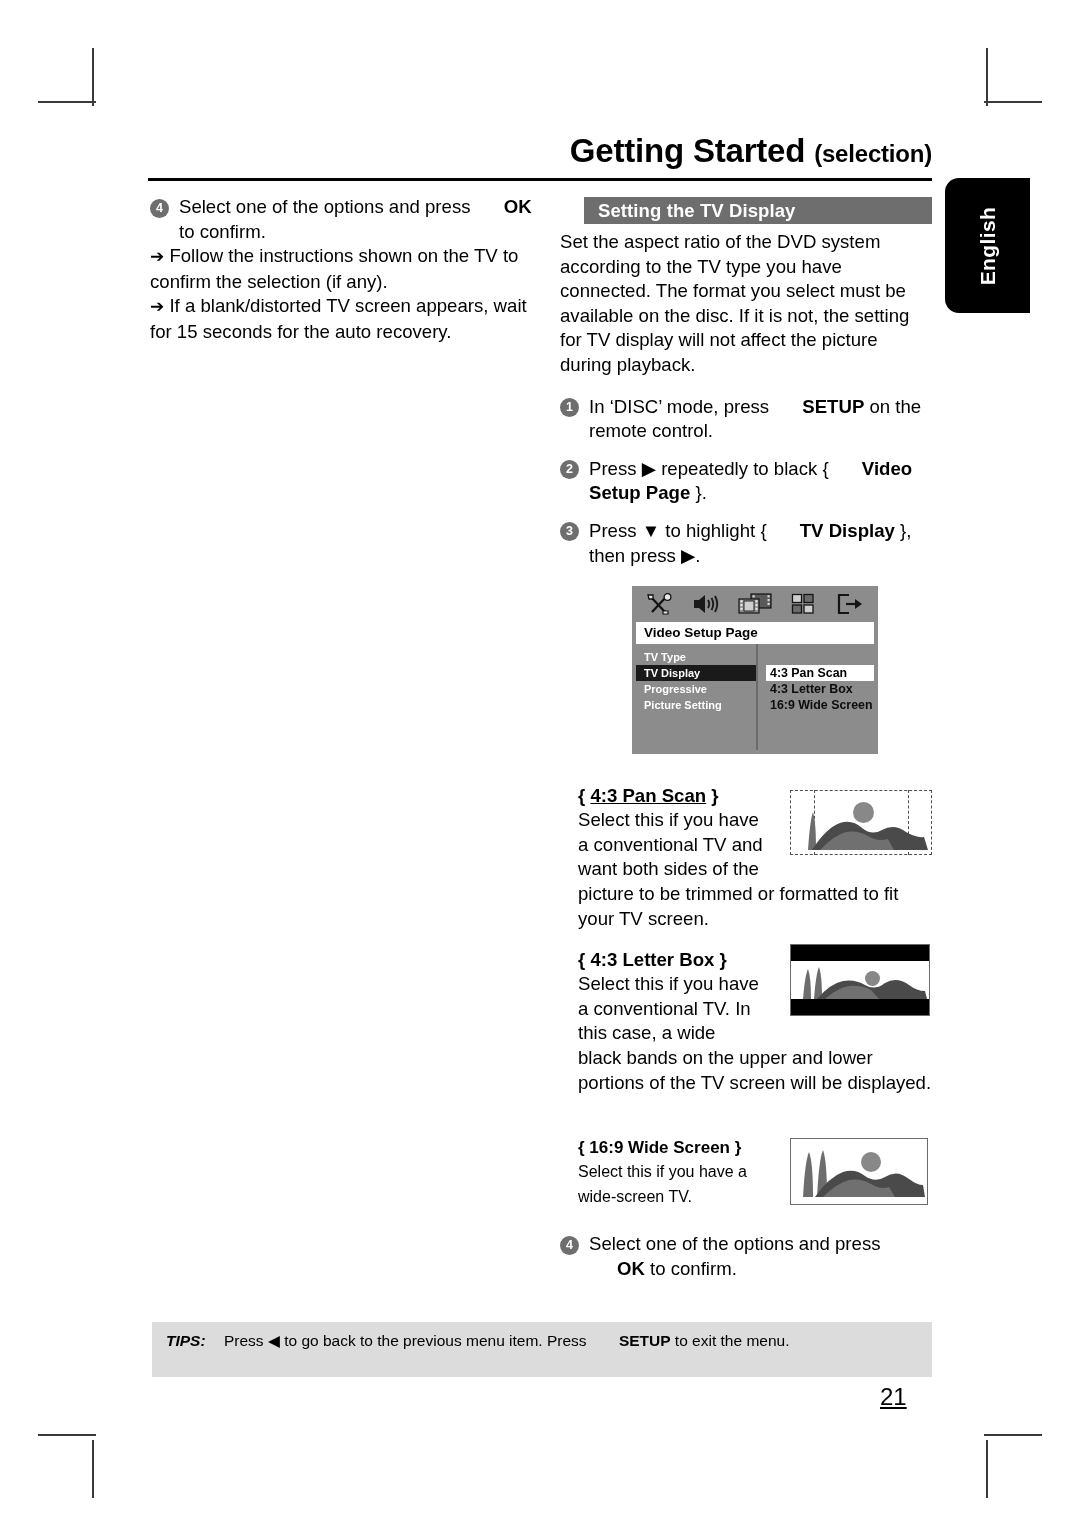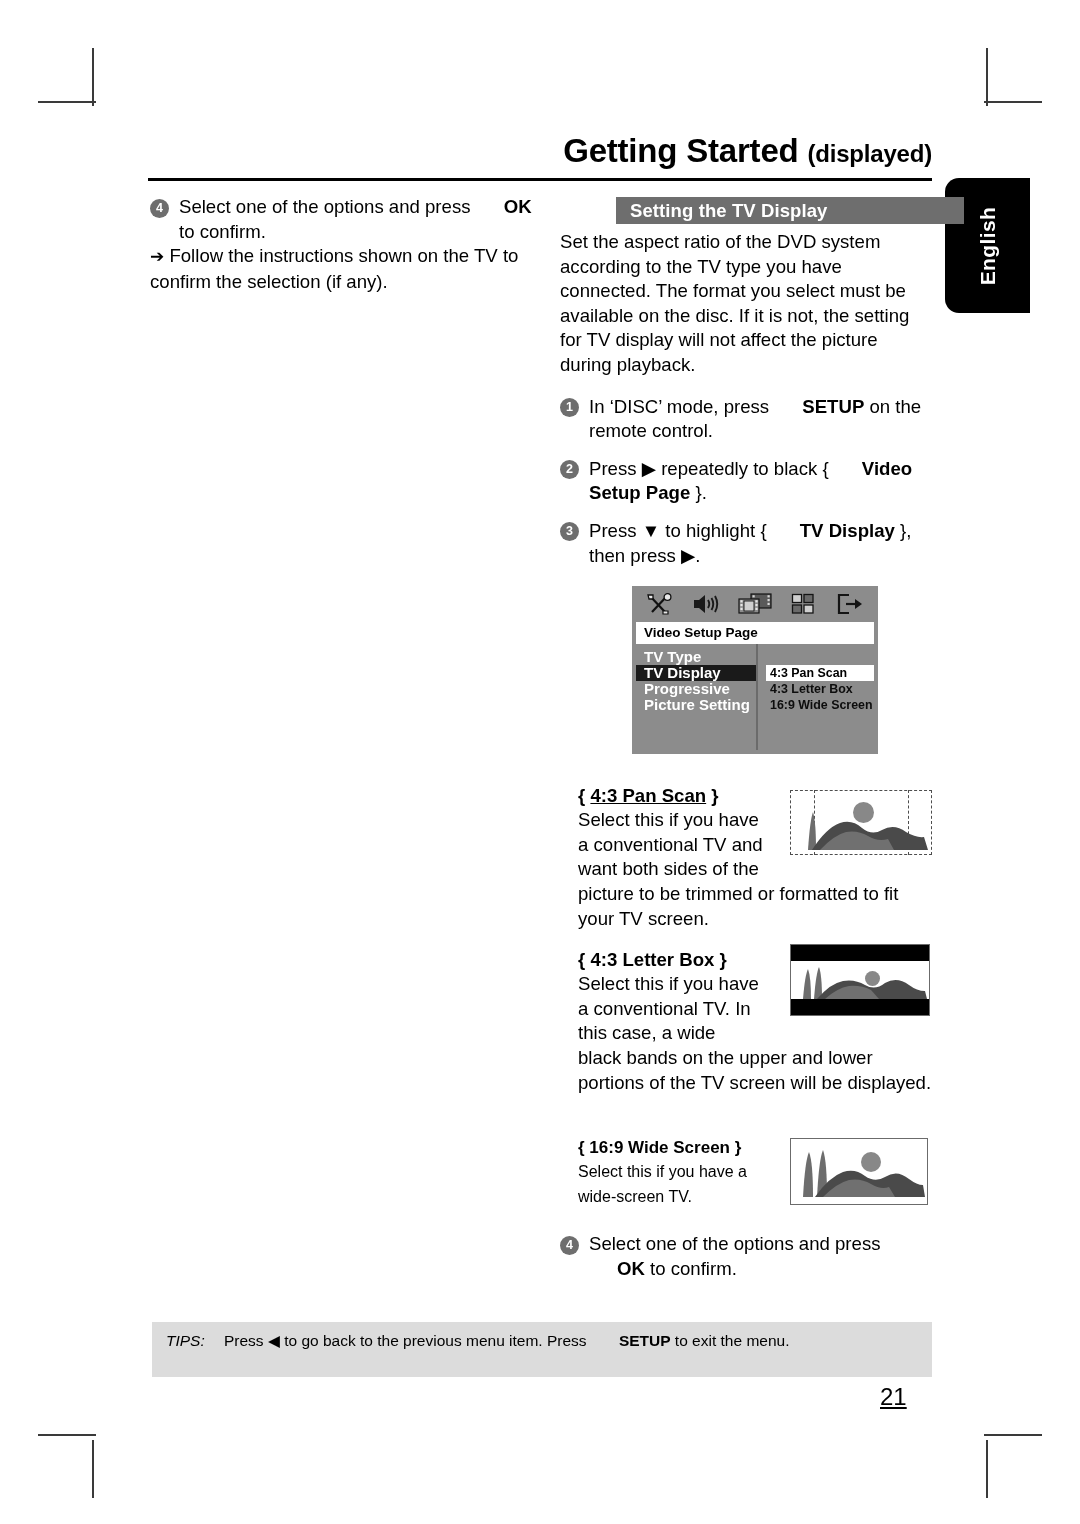--- a/index.html
+++ b/index.html
@@ -60,21 +60,20 @@
   b{font-weight:bold;margin-left:28px;}
 
   
   #sec-header{
     position:absolute;left:584px;top:197px;width:348px;height:27px;
     background:#6e6e6e;color:#fff;
     font-size:18.5px;font-weight:bold;
     line-height:27px;
     padding-left:14px;box-sizing:border-box;
     letter-spacing:0.1px;
-    margin-left:32px;
   }
 
   .para{margin:0 0 0 0;}
   .gap{height:17px;}
   .gap-s{height:13px;}
 
   
   #osd{
     position:absolute;left:632px;top:586px;width:246px;height:168px;
     background:#8c8c8c;
@@ -89,21 +88,21 @@
   #osd-title{
     height:22px;background:#fff;color:#000;
     font-size:13.5px;font-weight:bold;line-height:22px;
     padding-left:8px;box-sizing:border-box;
     margin:0 4px;
   }
   #osd-body{display:flex;height:calc(100% - 62px);margin:0 4px;}
   #osd-left{width:122px;padding-top:5px;box-sizing:border-box;border-right:2px solid #6b6b6b;}
   #osd-right{flex:1;padding-top:5px;padding-left:8px;box-sizing:border-box;}
   .osd-item{
-    font-size:15px;font-weight:bold;color:#fff;
+    font-size:11px;font-weight:bold;color:#fff;
     line-height:16px;height:16px;padding-left:8px;
     box-sizing:border-box;white-space:nowrap;
   }
   .osd-item.sel{background:#1a1a1a;color:#fff;}
   .osd-opt{
     font-size:12.4px;font-weight:bold;color:#0d0d0d;
     line-height:16px;height:16px;padding-left:4px;
     box-sizing:border-box;white-space:nowrap;
   }
   .osd-opt.sel{background:#fff;color:#000;}
@@ -114,21 +113,21 @@
 
   
   #tips{
     position:absolute;left:152px;top:1322px;width:780px;height:55px;
     background:#dcdcdc;
   }
   #tips .inner{
     position:relative;padding:8px 0 0 14px;
     font-size:15.5px;line-height:22px;
   }
-  #tips .lbl{font-style:italic;font-weight:normal;font-size:15.5px;}
+  #tips .lbl{font-style:italic;font-weight:bold;font-size:15.5px;}
   #tips .l2{padding-left:58px;}
 
   #page-num{
     position:absolute;left:880px;top:1383px;
     font-size:24px;
     text-decoration:underline;
   }
 </style>
 </head>
 <body>
@@ -136,40 +135,44 @@
 <div class="crop v" style="left:92px;top:48px;"></div>
 <div class="crop h" style="left:38px;top:101px;"></div>
 <div class="crop v" style="left:986px;top:48px;"></div>
 <div class="crop h" style="left:984px;top:101px;"></div>
 <div class="crop v" style="left:92px;top:1440px;"></div>
 <div class="crop h" style="left:38px;top:1434px;"></div>
 <div class="crop v" style="left:986px;top:1440px;"></div>
 <div class="crop h" style="left:984px;top:1434px;"></div>
 
 <div id="title-row">
-  <div id="page-title"><span>Getting Started</span> <span class="cont">(displayed)</span></div>
+  <div id="page-title"><span>Getting Started</span> <span class="cont">(selection)</span></div>
 </div>
 <div id="title-rule"></div>
 
 <div id="english-tab">
   <span>English</span>
 </div>
 
 <div class="col" id="col-left">
 
   <div class="step">
     <span class="num">4</span>
     <span>Select one of the options and press </span><b>OK</b><span> to confirm.</span>
   </div>
 
   <div class="step sub">
     <span class="arrow">➔</span>
     <span>Follow the instructions shown on the TV to confirm the selection (if any).</span>
   </div>
 
+  <div class="step sub">
+    <span class="arrow">➔</span>
+    <span>If a blank/distorted TV screen appears, wait for 15 seconds for the auto recovery.</span>
+  </div>
 
 </div>
 
 <div id="sec-header">Setting the TV Display</div>
 
 <div class="col" id="col-right">
 
   <div class="para">Set the aspect ratio of the DVD system according to the TV type you have connected. The format you select must be available on the disc.  If it is not, the setting for TV display will not affect the picture during playback.</div>
 
   <div class="gap"></div>

